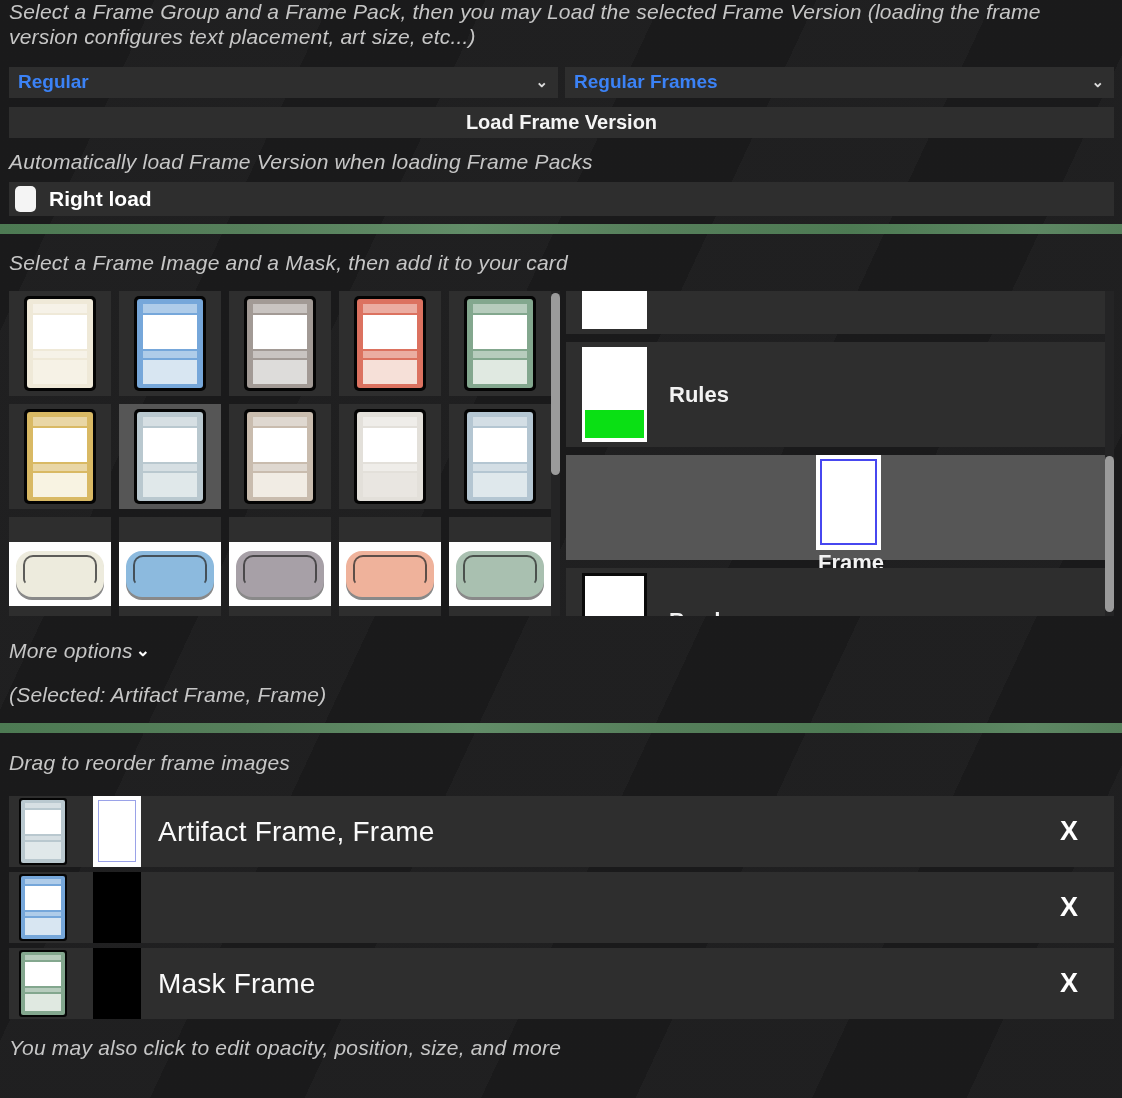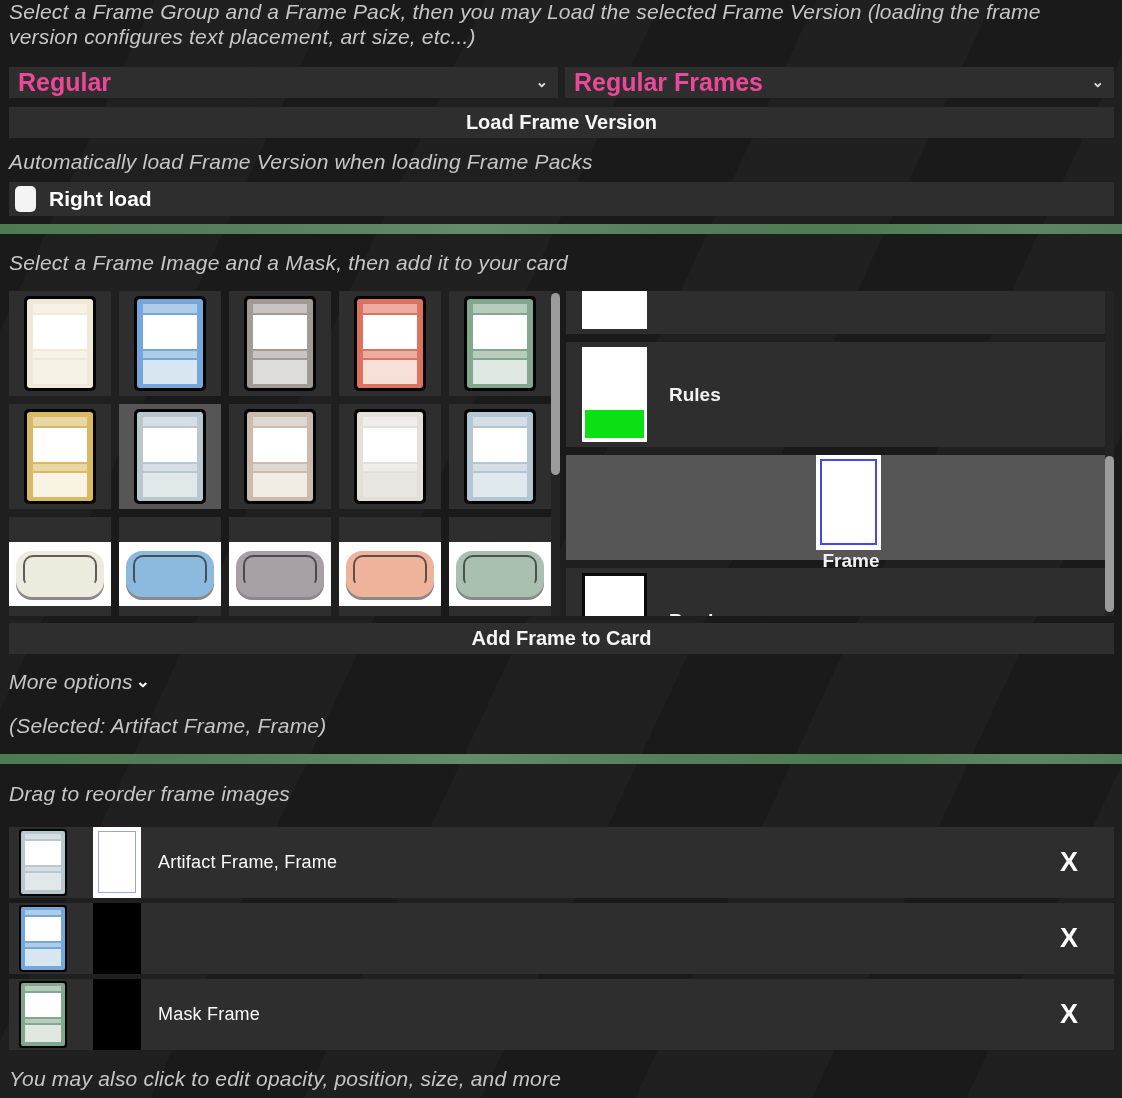--- a/index.html
+++ b/index.html
@@ -22,21 +22,21 @@
   }
   .intro-note { padding-top: 0; max-width: 1060px; }
 
   
   .select-row { display: flex; gap: 7px; margin-top: 17px; }
   .fake-select {
     flex: 1; height: 31px; background: #2e2e2e;
     display: flex; align-items: center; justify-content: space-between;
     padding: 0 10px 0 9px; cursor: pointer;
   }
-  .fake-select .val { font-size: 25px; font-weight: 600; color: #ec4899; }
+  .fake-select .val { font-size: 19px; font-weight: 600; color: #3b82f6; }
   .fake-select .chev { font-size: 15px; color: #dcdcdc; font-weight: 700; line-height: 10px; }
 
   .wide-button {
     height: 31px; background: #2e2e2e; margin-top: 9px;
     display: flex; align-items: center; justify-content: center;
     font-size: 20px; font-weight: 600; color: #f5f5f5; cursor: pointer;
   }
   .half-buttons { display: flex; gap: 7px; margin-top: 7px; }
   .half-buttons .wide-button { flex: 1; margin-top: 0; }
 
@@ -133,21 +133,21 @@
   }
   .mask-thumb.rules::after {
     content: ""; position: absolute; left: 3px; right: 3px; bottom: 4px; height: 28px;
     background: #0ae014;
   }
   .mask-thumb.frame-outline::after {
     content: ""; position: absolute; left: 4px; right: 4px; top: 4px; bottom: 5px;
     border: 2px solid #4747f0;
   }
   .mask-thumb.border-mask { border: 3px solid #0a0a0a; }
-  .mask-label { font-size: 19px; font-weight: 600; color: #f2f2f2; margin-left: 22px; }
+  .mask-label { font-size: 22px; font-weight: 600; color: #f2f2f2; margin-left: 22px; }
 
   .more-options { margin-top: 16px; display: flex; align-items: center; }
   .more-chev { font-style: normal; font-weight: 800; color: #ffffff; font-size: 17px; margin-left: 3px; line-height: 10px; }
   .selected-caption { margin-top: 19px; }
 
   
   .reorder-intro { margin-top: 18px; }
   .reorder-row {
     margin-top: 5px; height: 71px; background: #2e2e2e;
     display: flex; align-items: center; cursor: grab;
@@ -164,21 +164,21 @@
   .mini-card .textbox  { margin: 2px 4px 0; height: 17px; background: var(--textbox, #eee); }
 
   .mini-mask { width: 48px; height: 71px; margin-left: 26px; flex: none; position: relative; }
   .mini-mask.white { background: #ffffff; }
   .mini-mask.white::after {
     content: ""; position: absolute; left: 5px; right: 5px; top: 4px; bottom: 5px;
     border: 1px solid #9aa2e8;
   }
   .mini-mask.black { background: #000000; }
 
-  .reorder-label { font-size: 18px; color: #fafafa; margin-left: 17px; letter-spacing: 0.2px; }
+  .reorder-label { font-size: 28px; color: #fafafa; margin-left: 17px; letter-spacing: 0.2px; }
   .reorder-x {
     margin-left: auto; margin-right: 36px; font-size: 27px; font-weight: 600;
     color: #ffffff; cursor: pointer; font-stretch: condensed;
   }
 
   .footer-note { margin-top: 17px; }
 </style>
 </head>
 <body>
 
@@ -369,21 +369,20 @@
         <div class="mask-label">Border</div>
       </div>
     </div>
     <div class="vscroll">
       <div class="thumb"></div>
     </div>
   </div>
 </div>
 
 <div class="pad half-buttons">
-  <div class="wide-button">Add Frame to Card</div>
 </div>
 
 <div class="pad note more-options">
   <span>More options</span>
   <span class="more-chev">⌄</span>
 </div>
 
 <div class="pad note selected-caption">(Selected: Artifact Frame, Frame)</div>
 
 <div class="divider second"></div>

